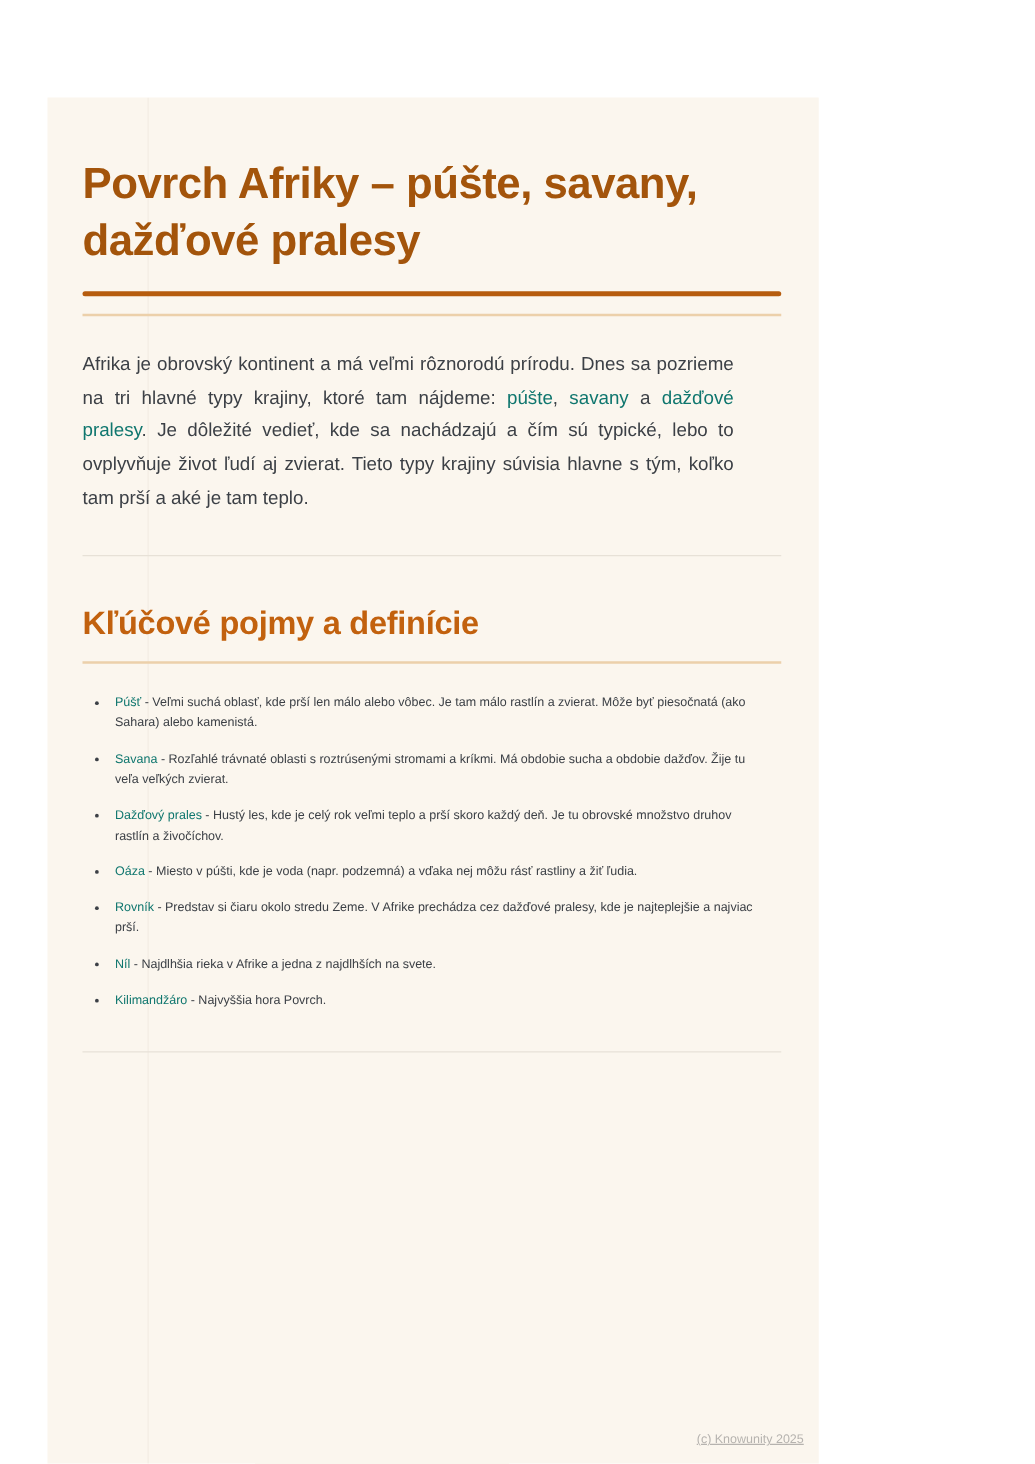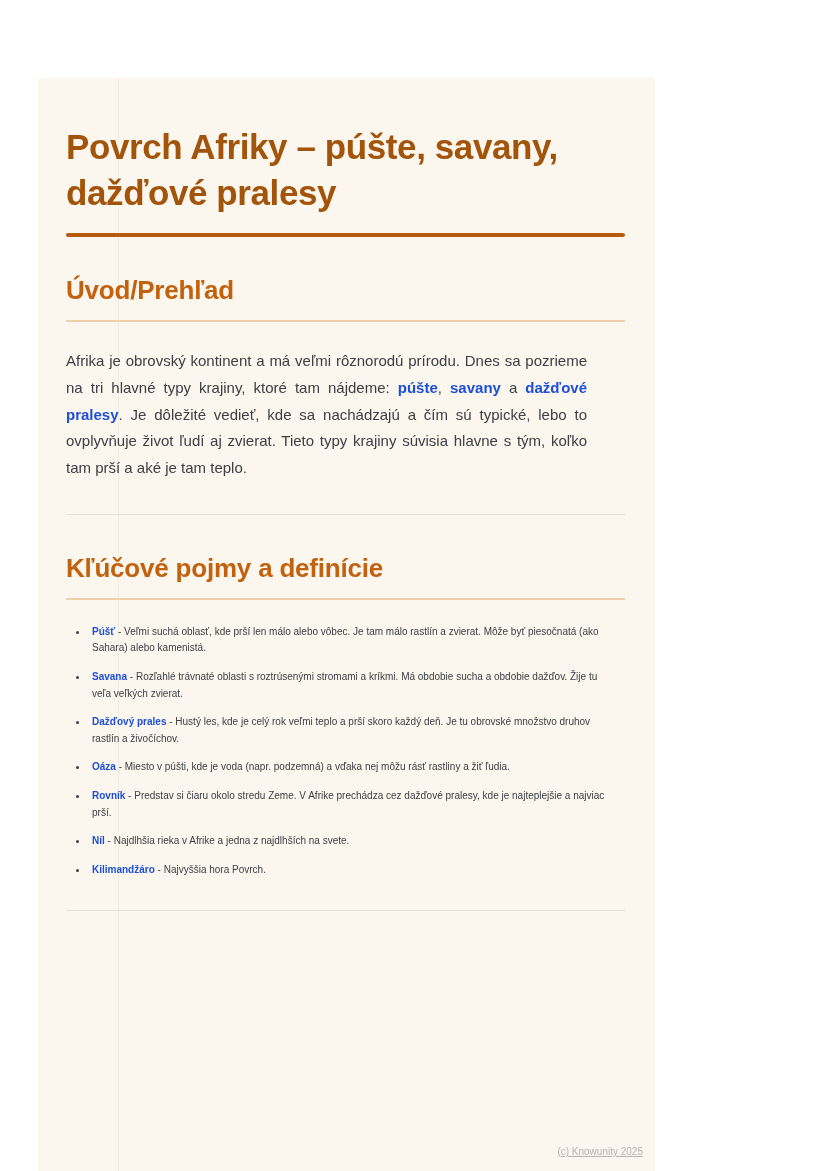--- a/index.html
+++ b/index.html
@@ -75,22 +75,22 @@
     margin-top: 14px;
   }
   .intro-p {
     margin: 26px 38px 0 0;
     font-size: 15px;
     line-height: 1.78;
     color: #3c4046;
     text-align: justify;
   }
   .intro-p strong, .concept-list strong {
-    font-weight: 700;
-    color: #1d4ed8;
+    font-weight: 400;
+    color: #0f766e;
   }
   .divider {
     height: 1px;
     background: #e7e1d7;
     margin-top: 32px;
   }
   .concept-list {
     margin: 24px 0 0 0;
     padding: 0 14px 0 22px;
     font-size: 10px;
@@ -127,21 +127,20 @@
 
 <div class="canvas">
   <div class="page">
     <div class="vguide"></div>
 
     <div class="content">
       <h1 class="doc-title">Povrch Afriky – púšte, savany, dažďové pralesy</h1>
       <div class="title-rule"></div>
 
       <section>
-        <h2 class="sec-h">Úvod/Prehľad</h2>
         <div class="sec-rule"></div>
         <p class="intro-p"><span>Afrika je obrovský kontinent a má veľmi rôznorodú prírodu. Dnes sa pozrieme na tri hlavné typy krajiny, ktoré tam nájdeme: </span><strong>púšte</strong><span>, </span><strong>savany</strong><span> a </span><strong>dažďové pralesy</strong><span>. Je dôležité vedieť, kde sa nachádzajú a čím sú typické, lebo to ovplyvňuje život ľudí aj zvierat. Tieto typy krajiny súvisia hlavne s tým, koľko tam prší a aké je tam teplo.</span></p>
       </section>
 
       <div class="divider"></div>
 
       <section>
         <h2 class="sec-h">Kľúčové pojmy a definície</h2>
         <div class="sec-rule"></div>
         <ul class="concept-list">

